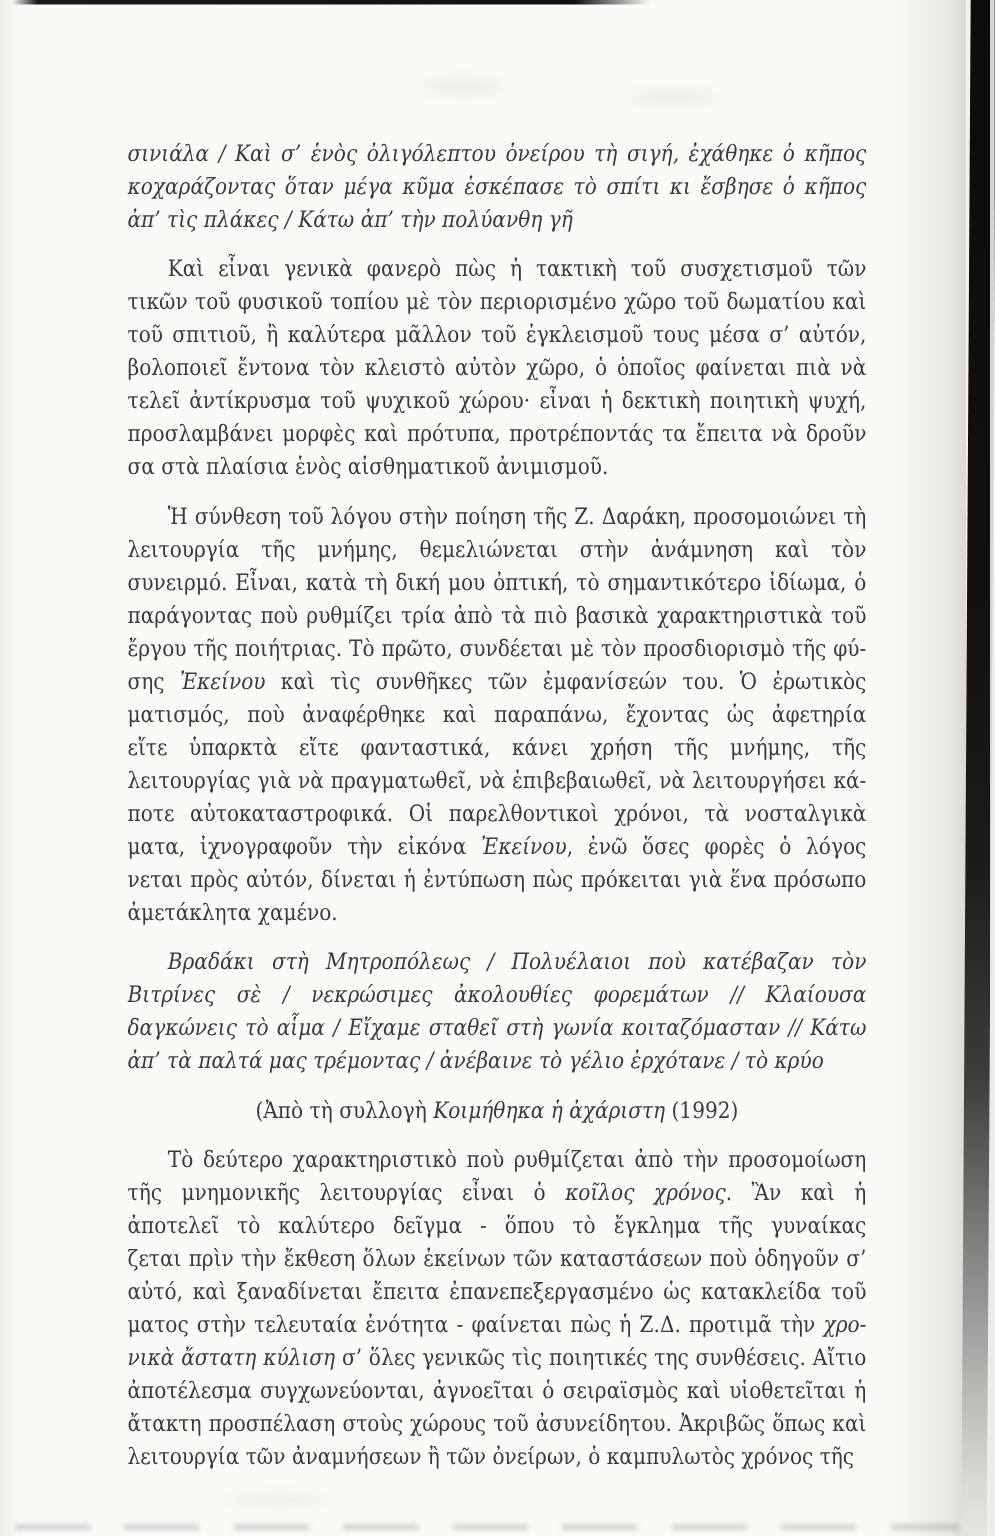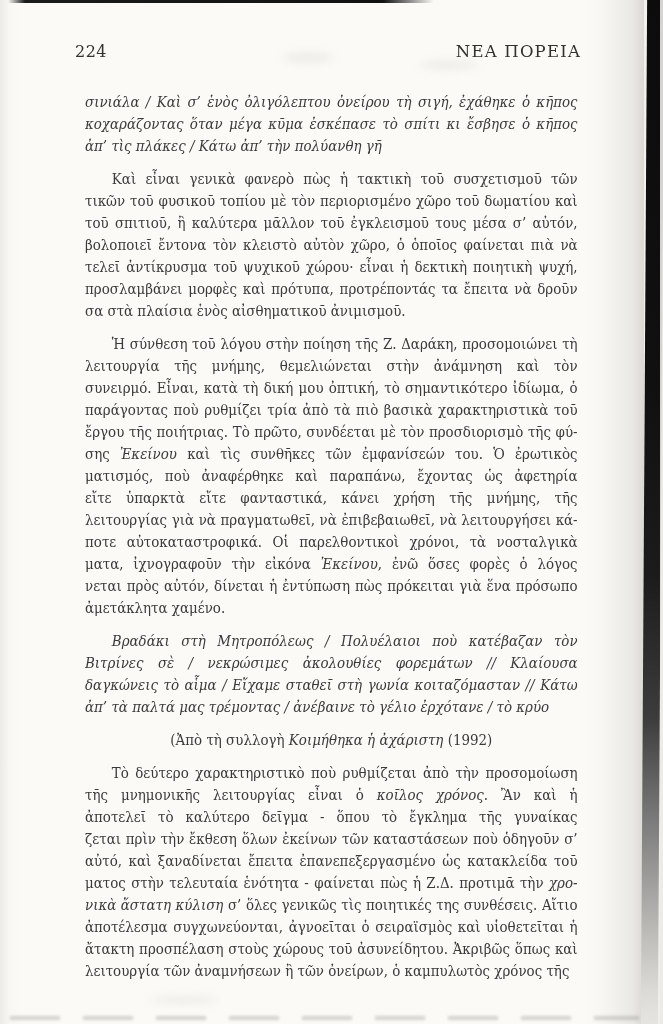--- a/index.html
+++ b/index.html
@@ -86,24 +86,20 @@
   <div class="strip-top"></div>
   <div class="shade-right"></div>
   <div class="band-right"></div>
   <div class="edge-right-sliver"></div>
   <div class="edge-left"></div>
   <div class="smudges-bottom"></div>
   <div class="blob b1"></div>
   <div class="blob b2"></div>
   <div class="blob b3"></div>
 
-  <div class="header-row">
-    <span class="page-num">224</span>
-    <span class="journal">ΝΕΑ ΠΟΡΕΙΑ</span>
-  </div>
 
   <div class="text-column">
       <div class="block italic">
         <div class="line"><span>σινιάλα / Καὶ σ’ ἑνὸς ὀλιγόλεπτου ὀνείρου τὴ σιγή, ἐχάθηκε ὁ κῆπος γλυ-</span></div>
         <div class="line"><span>κοχαράζοντας ὅταν μέγα κῦμα ἐσκέπασε τὸ σπίτι κι ἔσβησε ὁ κῆπος κάτω</span></div>
         <div class="line last"><span>ἀπ’ τὶς πλάκες / Κάτω ἀπ’ τὴν πολύανθη γῆ</span></div>
       </div>
       <div class="block">
         <div class="line indent"><span>Καὶ εἶναι γενικὰ φανερὸ πὼς ἡ τακτικὴ τοῦ συσχετισμοῦ τῶν συστα-</span></div>
         <div class="line"><span>τικῶν τοῦ φυσικοῦ τοπίου μὲ τὸν περιορισμένο χῶρο τοῦ δωματίου καὶ</span></div>

